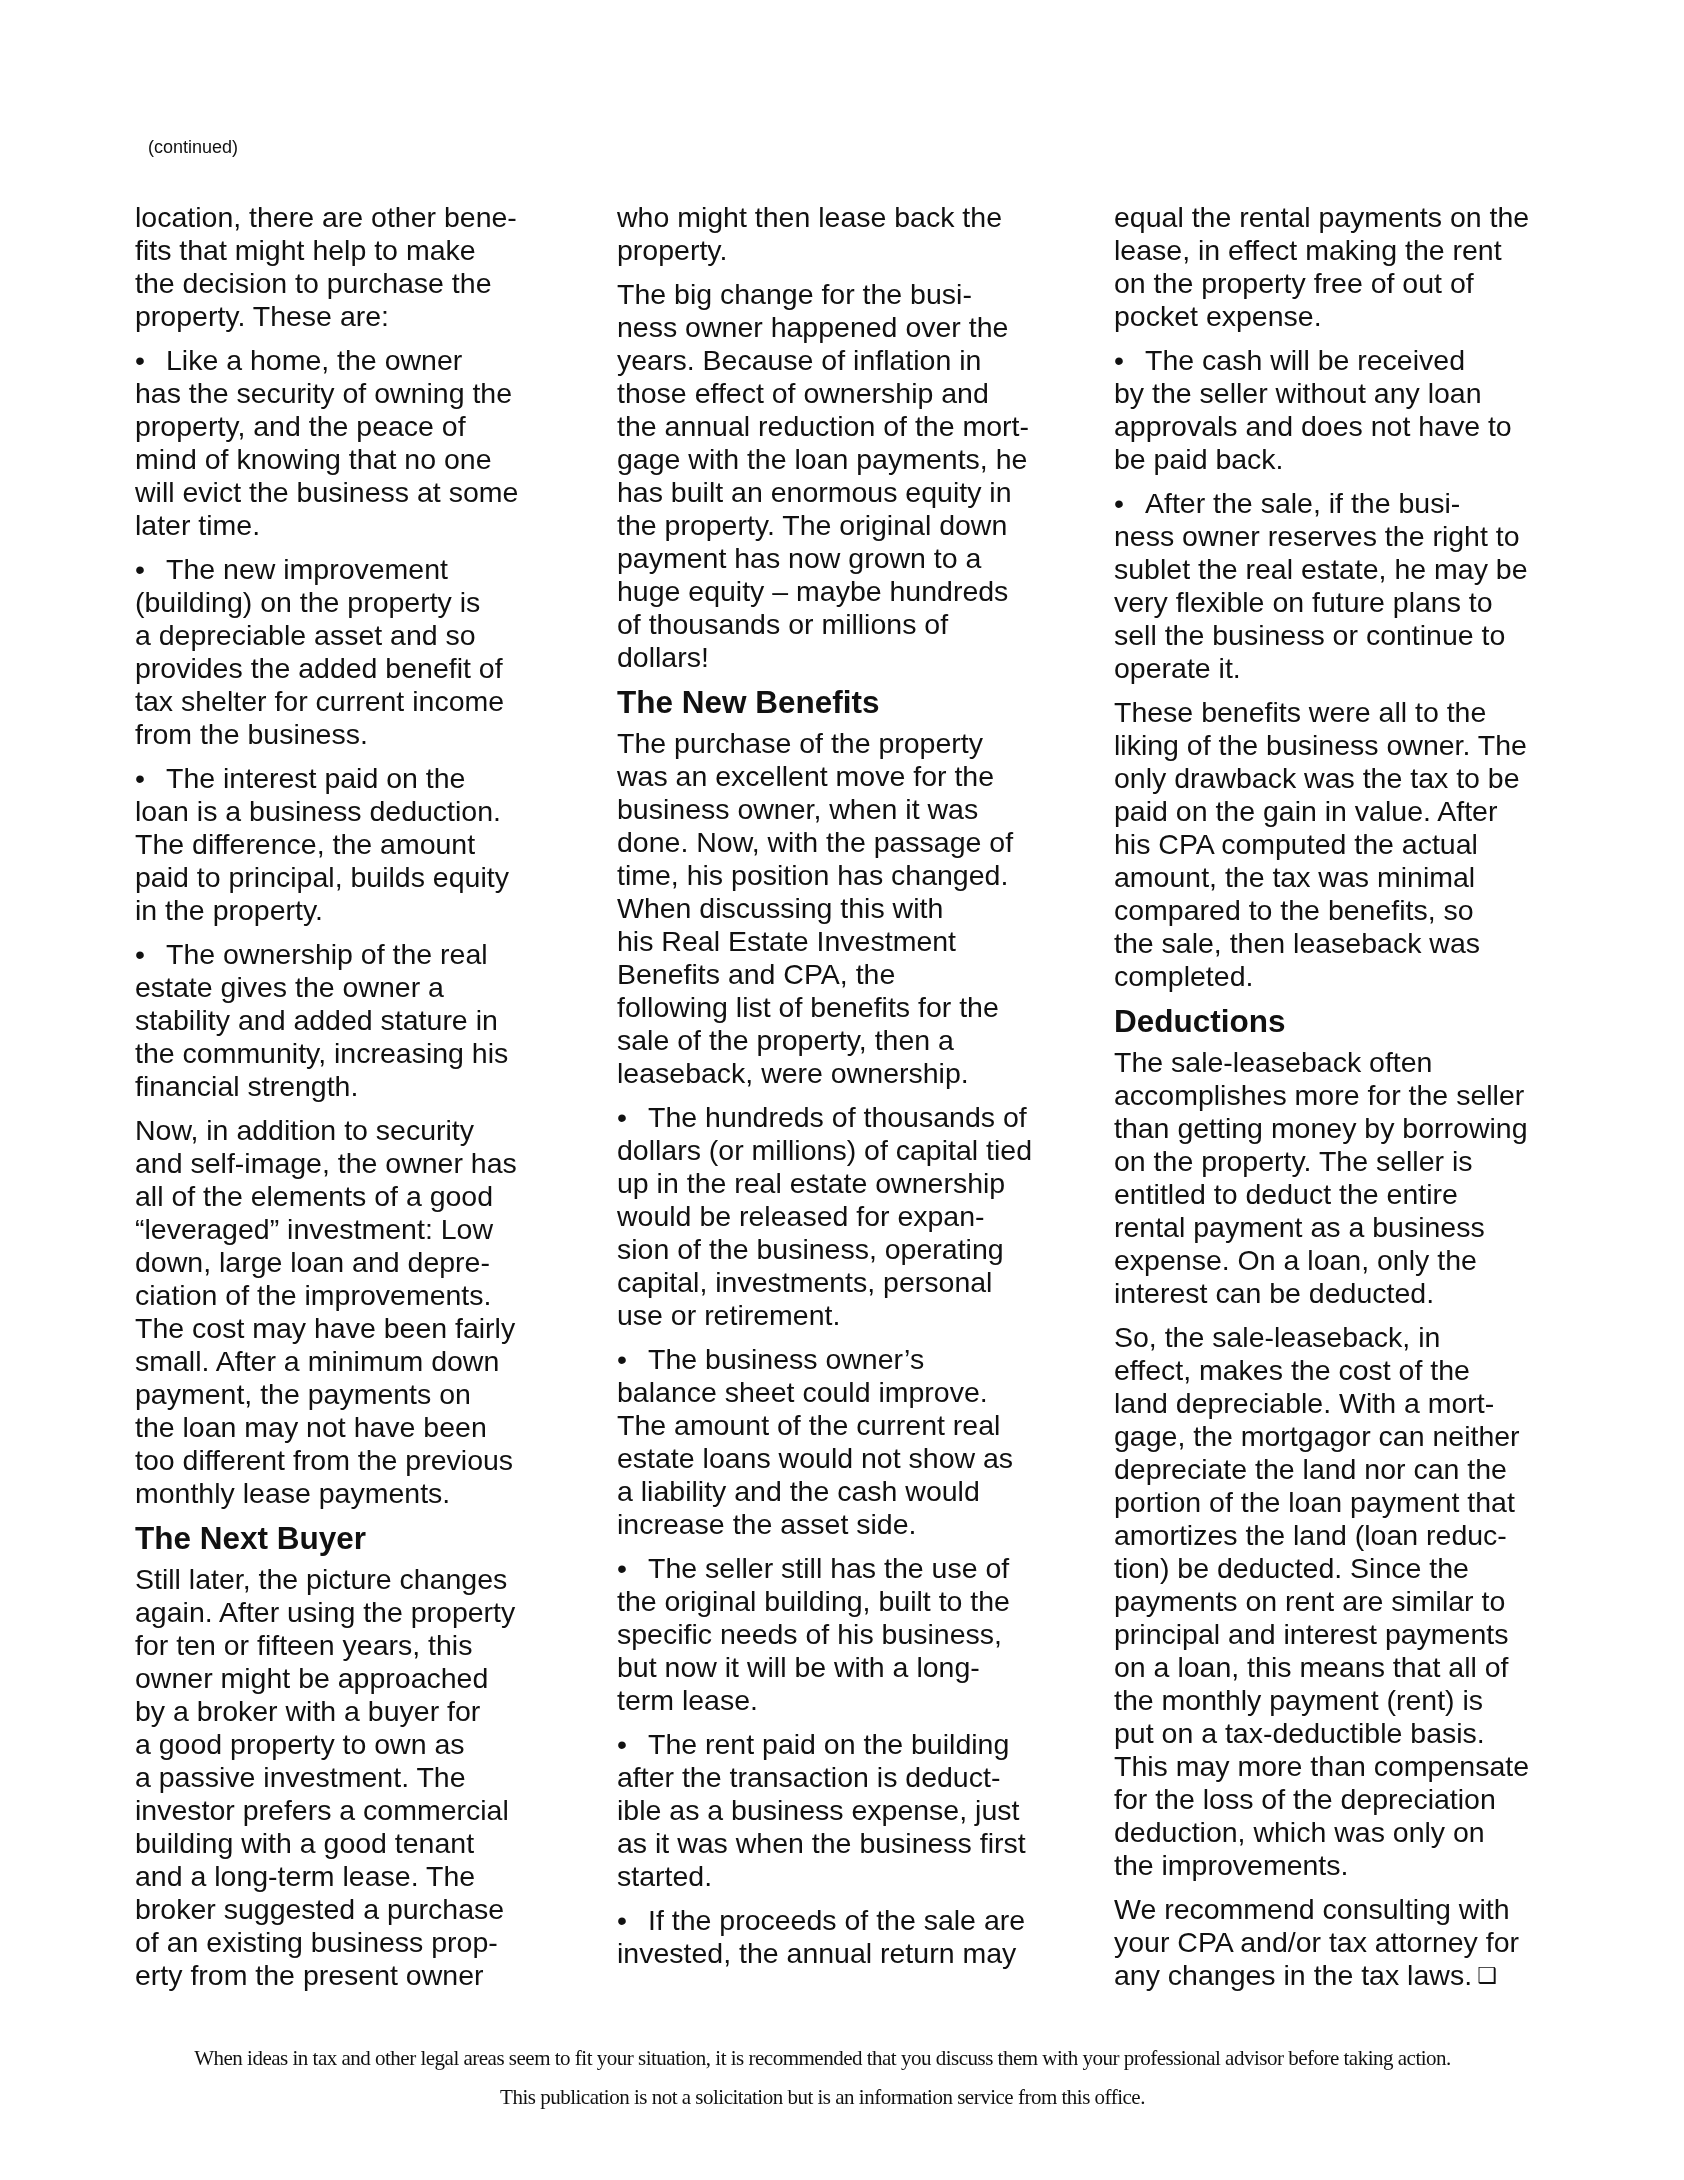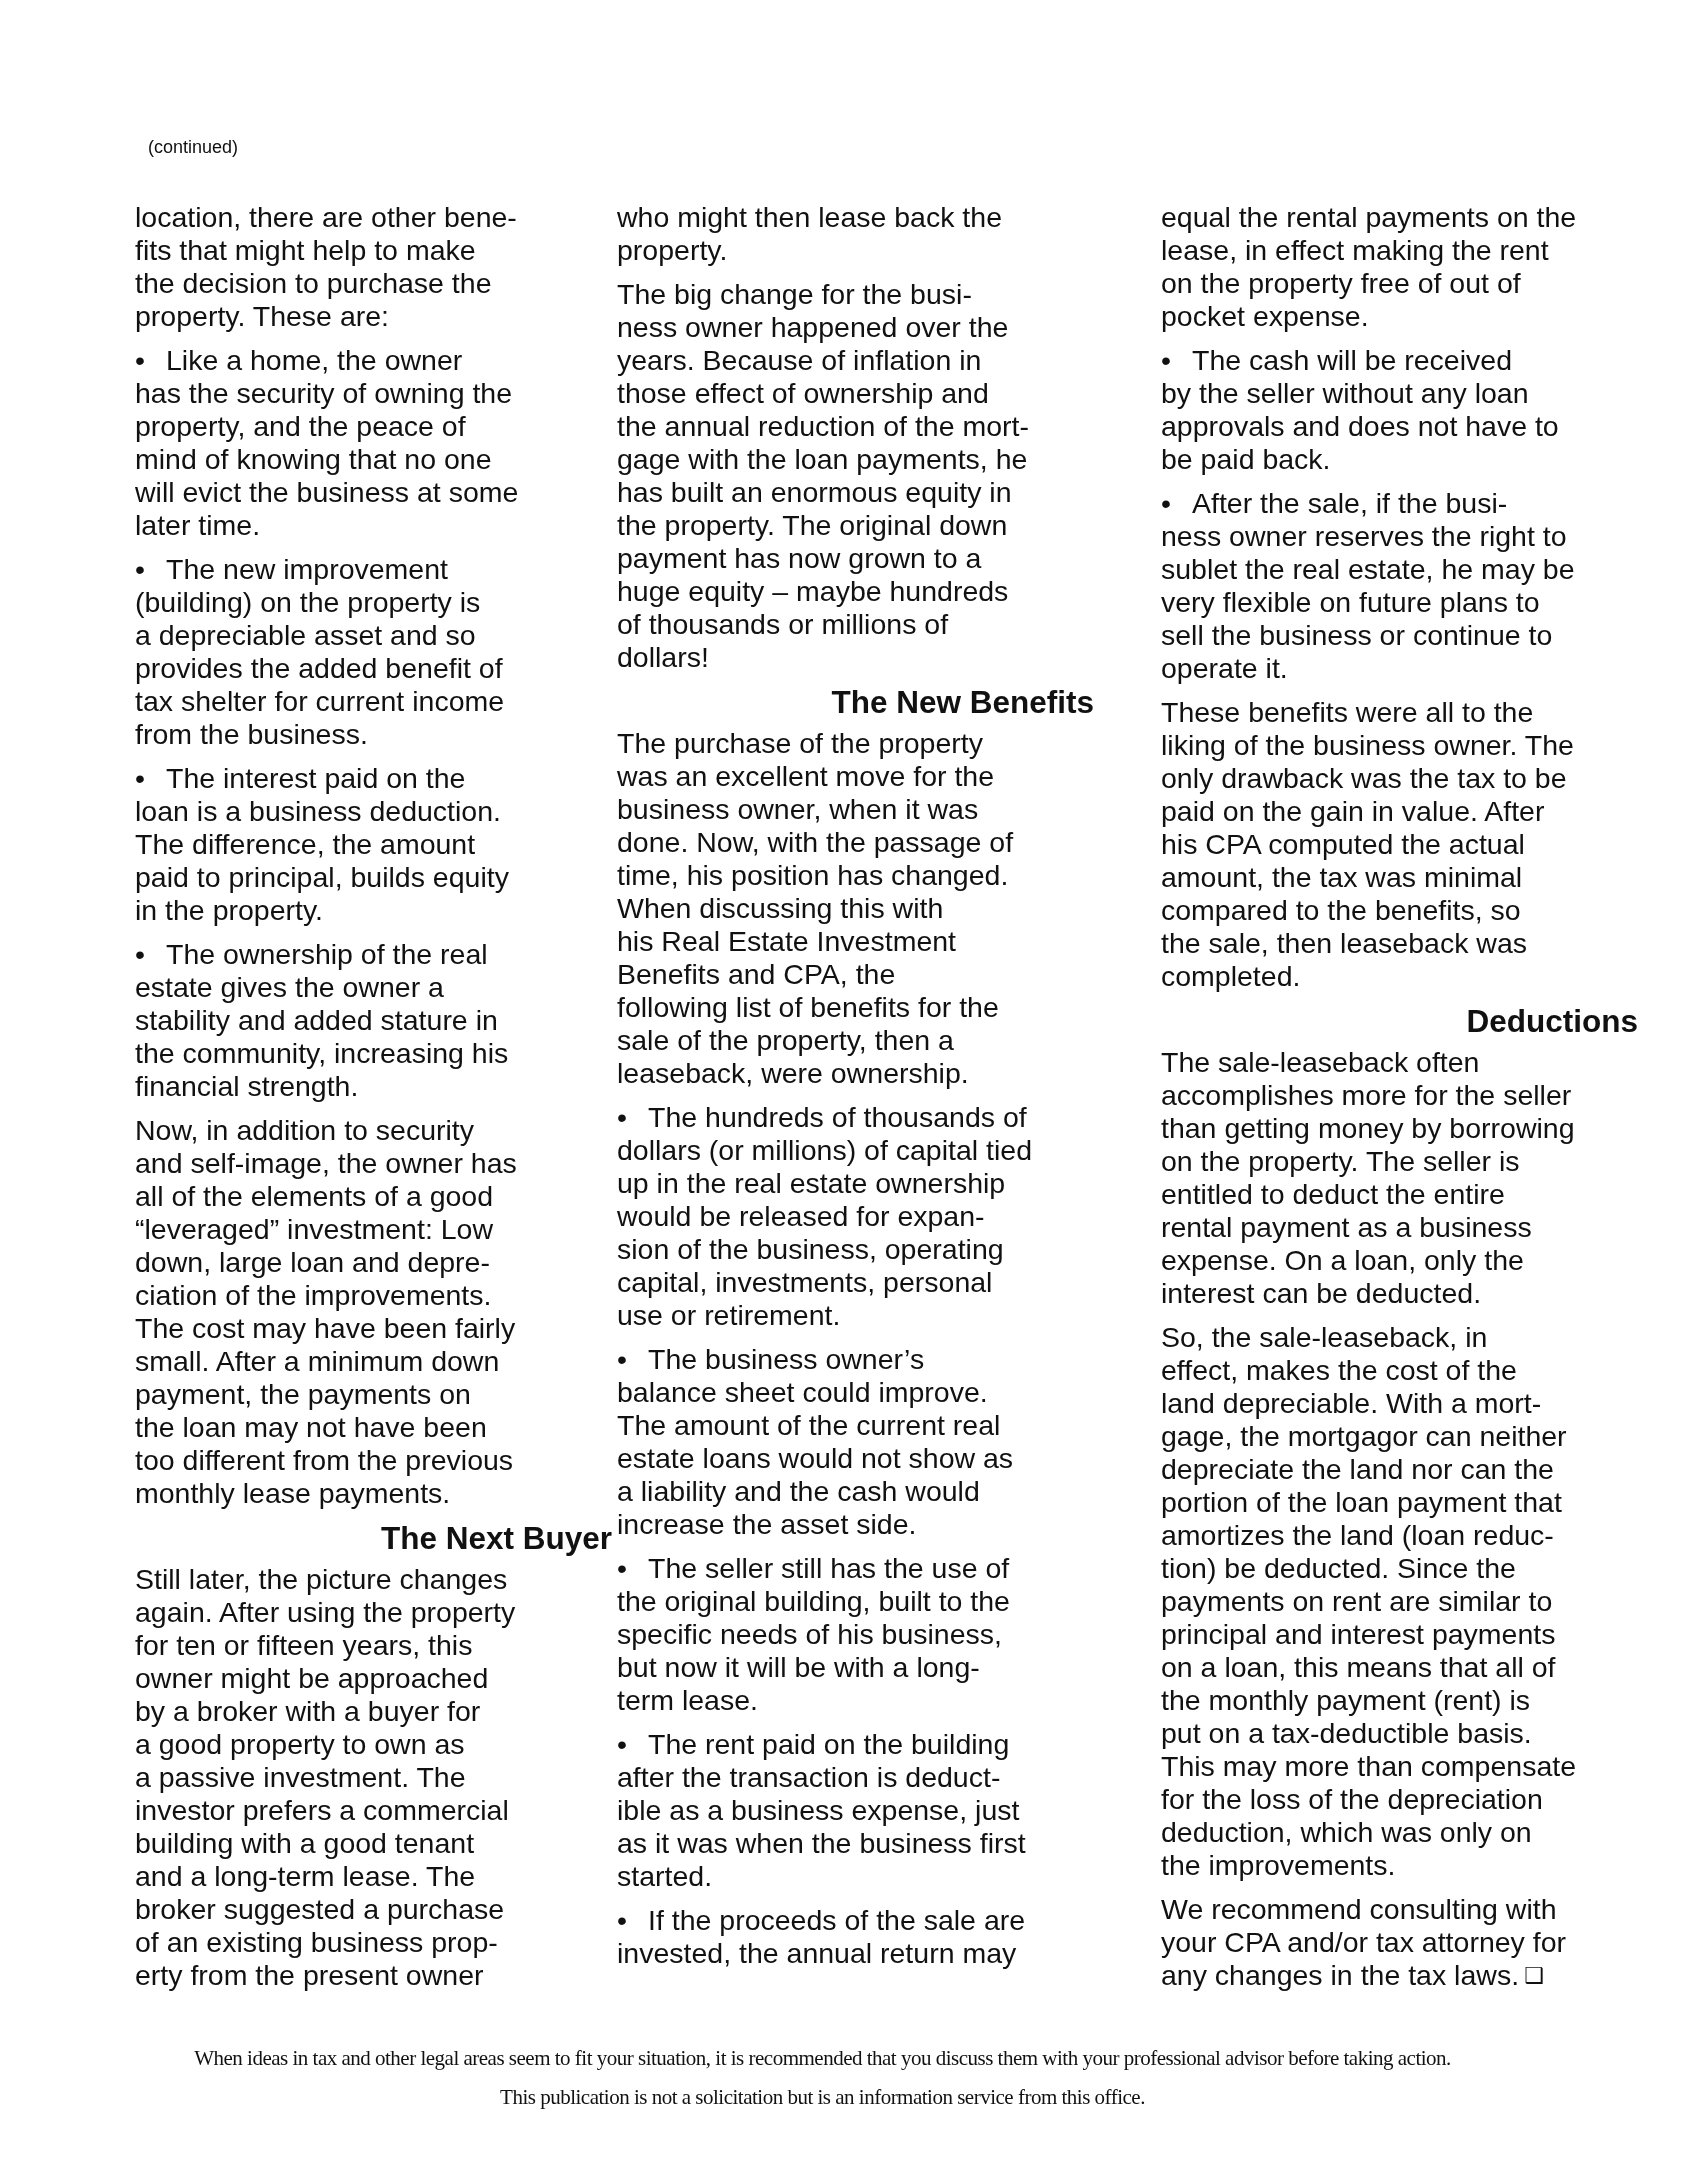--- a/index.html
+++ b/index.html
@@ -1,24 +1,24 @@
 <!DOCTYPE html>
 <html style="font-size:13.6px"><head>
 <meta charset="utf-8">
 <style>
   html, body { margin: 0; padding: 0; background: #ffffff; }
   body { width: 1685px; height: 2181px; position: relative; overflow: hidden; color: #111111; font-family: "Liberation Sans", sans-serif; }
   .continued { position: absolute; left: 148px; top: 136px; font-size: 18px; line-height: 22px; color: #111; }
   .col { position: absolute; top: 201px; width: 477px; }
   #col-1 { left: 135px; }
   #col-2 { left: 617px; }
-  #col-3 { left: 1114px; margin-left: 47px; }
+  #col-3 { left: 1114px; }
   .para { margin: 0 0 11px 0; font-size: 28.5px; line-height: 33px; white-space: nowrap; }
   .para .ln { display: block; }
-  .heading { margin: 0 0 7.7px 0; font-size: 31.5px; line-height: 34px; font-weight: bold; white-space: nowrap; text-align: right; }
+  .heading { margin: 0 0 7.7px 0; font-size: 31.5px; line-height: 34px; font-weight: bold; white-space: nowrap; }
   .bullet-mark { display: inline-block; width: 31px; }
   .end-mark { font-size: 22px; display: inline-block; margin-left: 5.1px; vertical-align: 1.7px; }
   .footer { position: absolute; left: 0; width: 1645px; text-align: center; font-family: "Liberation Serif", serif; color: #111; }
   #footer-line-1 { top: 2046px; font-size: 21px; letter-spacing: -0.5px; }
   #footer-line-2 { top: 2085px; font-size: 21px; letter-spacing: -0.5px; text-decoration: underline; }
   .footer span { display: inline-block; }
 </style>
 </head>
 <body>
 

